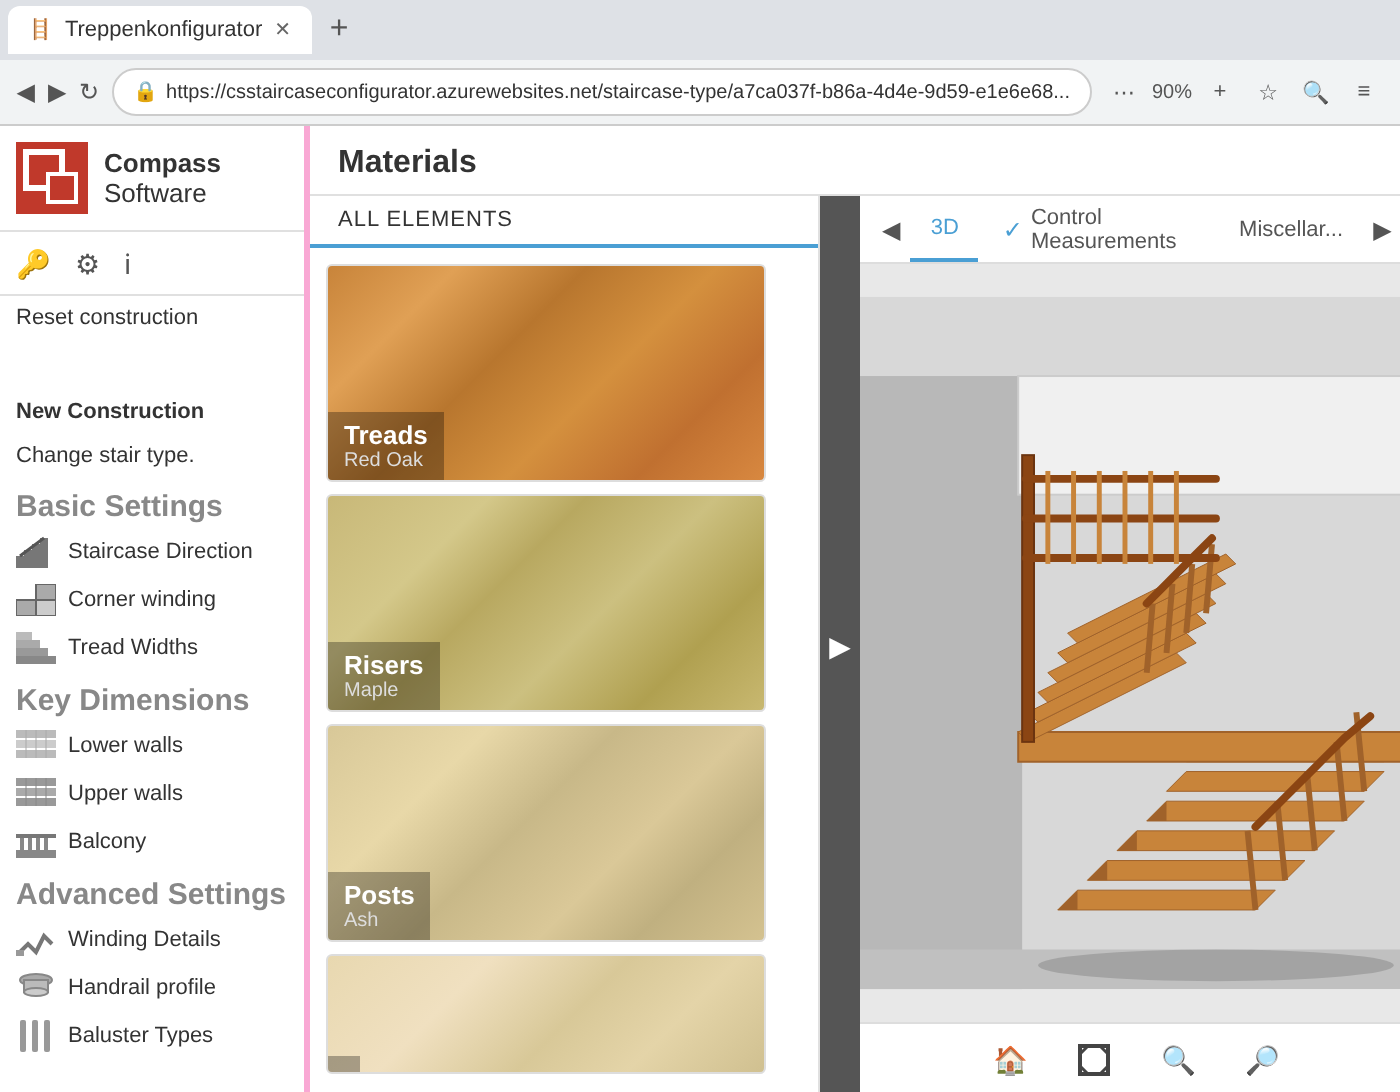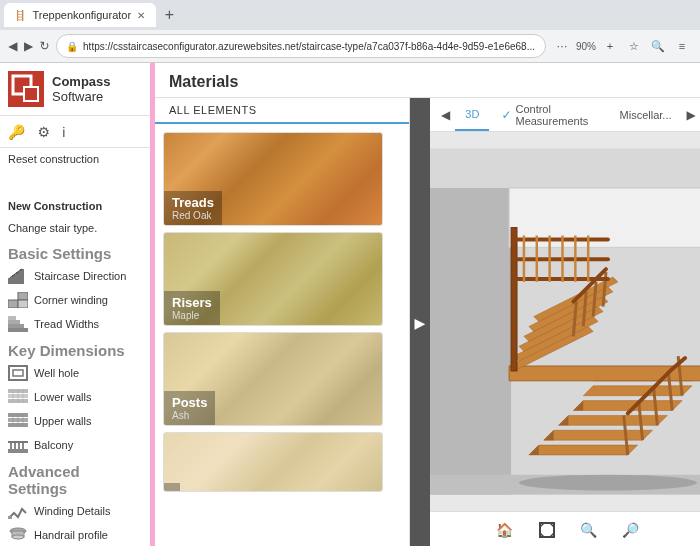--- a/index.html
+++ b/index.html
@@ -14,21 +14,21 @@
     .address-bar { display: flex; align-items: center; height: 32px; padding: 2px 8px; gap: 6px; background: #f1f3f4; }
     .nav-btn { width: 22px; height: 22px; display: flex; align-items: center; justify-content: center; font-size: 12px; color: #555; cursor: pointer; }
     .url-field { flex: 1; height: 24px; background: #fff; border: 1px solid #ccc; border-radius: 12px; padding: 0 10px; font-size: 11px; color: #333; display: flex; align-items: center; }
     .toolbar-icons { display: flex; align-items: center; gap: 4px; }
     .toolbar-icon { font-size: 11px; color: #555; width: 20px; height: 20px; display: flex; align-items: center; justify-content: center; }
 
     
     .app-body { display: flex; width: 700px; height: 484px; }
 
     
-    .sidebar { width: 155px; min-width: 155px; background: #fff; border-right: 5px solid #f9a8d4; overflow-y: auto; overflow-x: hidden; }
+    .sidebar { width: 155px; min-width: 155px; background: #fff; border-right: 3px solid #f9a8d4; overflow-y: auto; overflow-x: hidden; }
     .logo-area { display: flex; align-items: center; padding: 8px 8px; border-bottom: 1px solid #e0e0e0; gap: 8px; }
     .logo-icon { width: 36px; height: 36px; background: #e63b3b; display: flex; align-items: center; justify-content: center; flex-shrink: 0; }
     .sidebar-icons { display: flex; align-items: center; padding: 6px 8px; gap: 12px; border-bottom: 1px solid #e0e0e0; }
     .sidebar-icon-btn { font-size: 14px; color: #555; cursor: pointer; }
     .sidebar-section-item { padding: 5px 8px; font-size: 11px; color: #333; cursor: pointer; }
     .sidebar-section-item.bold { font-weight: bold; margin-top: 25px; }
     .sidebar-section-label { padding: 6px 8px 2px; font-size: 15px; color: #888; font-weight: bold; }
     .sidebar-nav-item { display: flex; align-items: center; padding: 4px 8px; gap: 6px; font-size: 11px; color: #333; cursor: pointer; }
 
     
@@ -38,21 +38,21 @@
     .materials-panel { display: flex; flex-direction: column; height: 100%; }
     .materials-header { padding: 10px 14px 6px; font-size: 16px; font-weight: bold; color: #333; border-bottom: 1px solid #e0e0e0; }
     .materials-body { display: flex; flex: 1; overflow: hidden; }
 
     
     .materials-list { width: 255px; min-width: 255px; border-right: 1px solid #e0e0e0; display: flex; flex-direction: column; }
     .materials-tab { display: flex; align-items: center; padding: 6px 14px; border-bottom: 2px solid #4a9fd4; }
     .materials-tab-label { font-size: 11px; font-weight: normal; color: #333; letter-spacing: 0.5px; }
     .materials-scroll { flex: 1; overflow-y: auto; padding: 8px; display: flex; flex-direction: column; gap: 6px; position: relative; }
 
-    .material-card { width: 220px; height: 94px; position: relative; border-radius: 3px; overflow: hidden; cursor: pointer; border: 1px solid #ddd; }
+    .material-card { width: 220px; height: 109px; position: relative; border-radius: 3px; overflow: hidden; cursor: pointer; border: 1px solid #ddd; }
     .material-card-label { position: absolute; bottom: 0; left: 0; padding: 4px 8px; background: rgba(0,0,0,0.3); }
     .material-card-name { font-size: 13px; font-weight: bold; color: #fff; }
     .material-card-sub { font-size: 10px; color: #ddd; }
 
     
     .wood-red-oak { background: linear-gradient(135deg, #c8843a 0%, #e0a055 20%, #b8762e 40%, #d4903e 60%, #c07030 80%, #d88840 100%); }
     .wood-maple { background: linear-gradient(135deg, #c8b878 0%, #d4c88a 25%, #b8a860 40%, #ccc080 60%, #b0a050 80%, #c8b870 100%); }
     .wood-ash { background: linear-gradient(135deg, #d8c898 0%, #e8d8a8 25%, #c8b888 45%, #dac898 65%, #c0b080 80%, #d4c290 100%); }
     .wood-light { background: linear-gradient(135deg, #e8d8b0 0%, #f0e0c0 30%, #d8c898 55%, #e4d4a8 75%, #d0c090 100%); }
 
@@ -156,27 +156,20 @@
         <rect x="0" y="8" width="16" height="4" fill="#999"></rect>
         <rect x="0" y="4" width="12" height="4" fill="#aaa"></rect>
         <rect x="0" y="0" width="8" height="4" fill="#bbb"></rect>
       </svg>
       <span>Tread Widths</span>
     </div>
 
     <div class="sidebar-section-label">Key Dimensions</div>
     <div class="sidebar-nav-item">
       <svg width="20" height="16" viewBox="0 0 20 16">
-        <rect x="1" y="1" width="18" height="14" fill="none" stroke="#777" stroke-width="2"></rect>
-        <rect x="5" y="5" width="10" height="6" fill="none" stroke="#777" stroke-width="1.5"></rect>
-      </svg>
-      <span>Well hole</span>
-    </div>
-    <div class="sidebar-nav-item">
-      <svg width="20" height="16" viewBox="0 0 20 16">
         <rect x="0" y="0" width="20" height="4" fill="#bbb"></rect>
         <rect x="0" y="5" width="20" height="4" fill="#ccc"></rect>
         <rect x="0" y="10" width="20" height="4" fill="#bbb"></rect>
         <line x1="5" y1="0" x2="5" y2="14" stroke="#aaa" stroke-width="0.5"></line>
         <line x1="10" y1="0" x2="10" y2="14" stroke="#aaa" stroke-width="0.5"></line>
         <line x1="15" y1="0" x2="15" y2="14" stroke="#aaa" stroke-width="0.5"></line>
       </svg>
       <span>Lower walls</span>
     </div>
     <div class="sidebar-nav-item">

